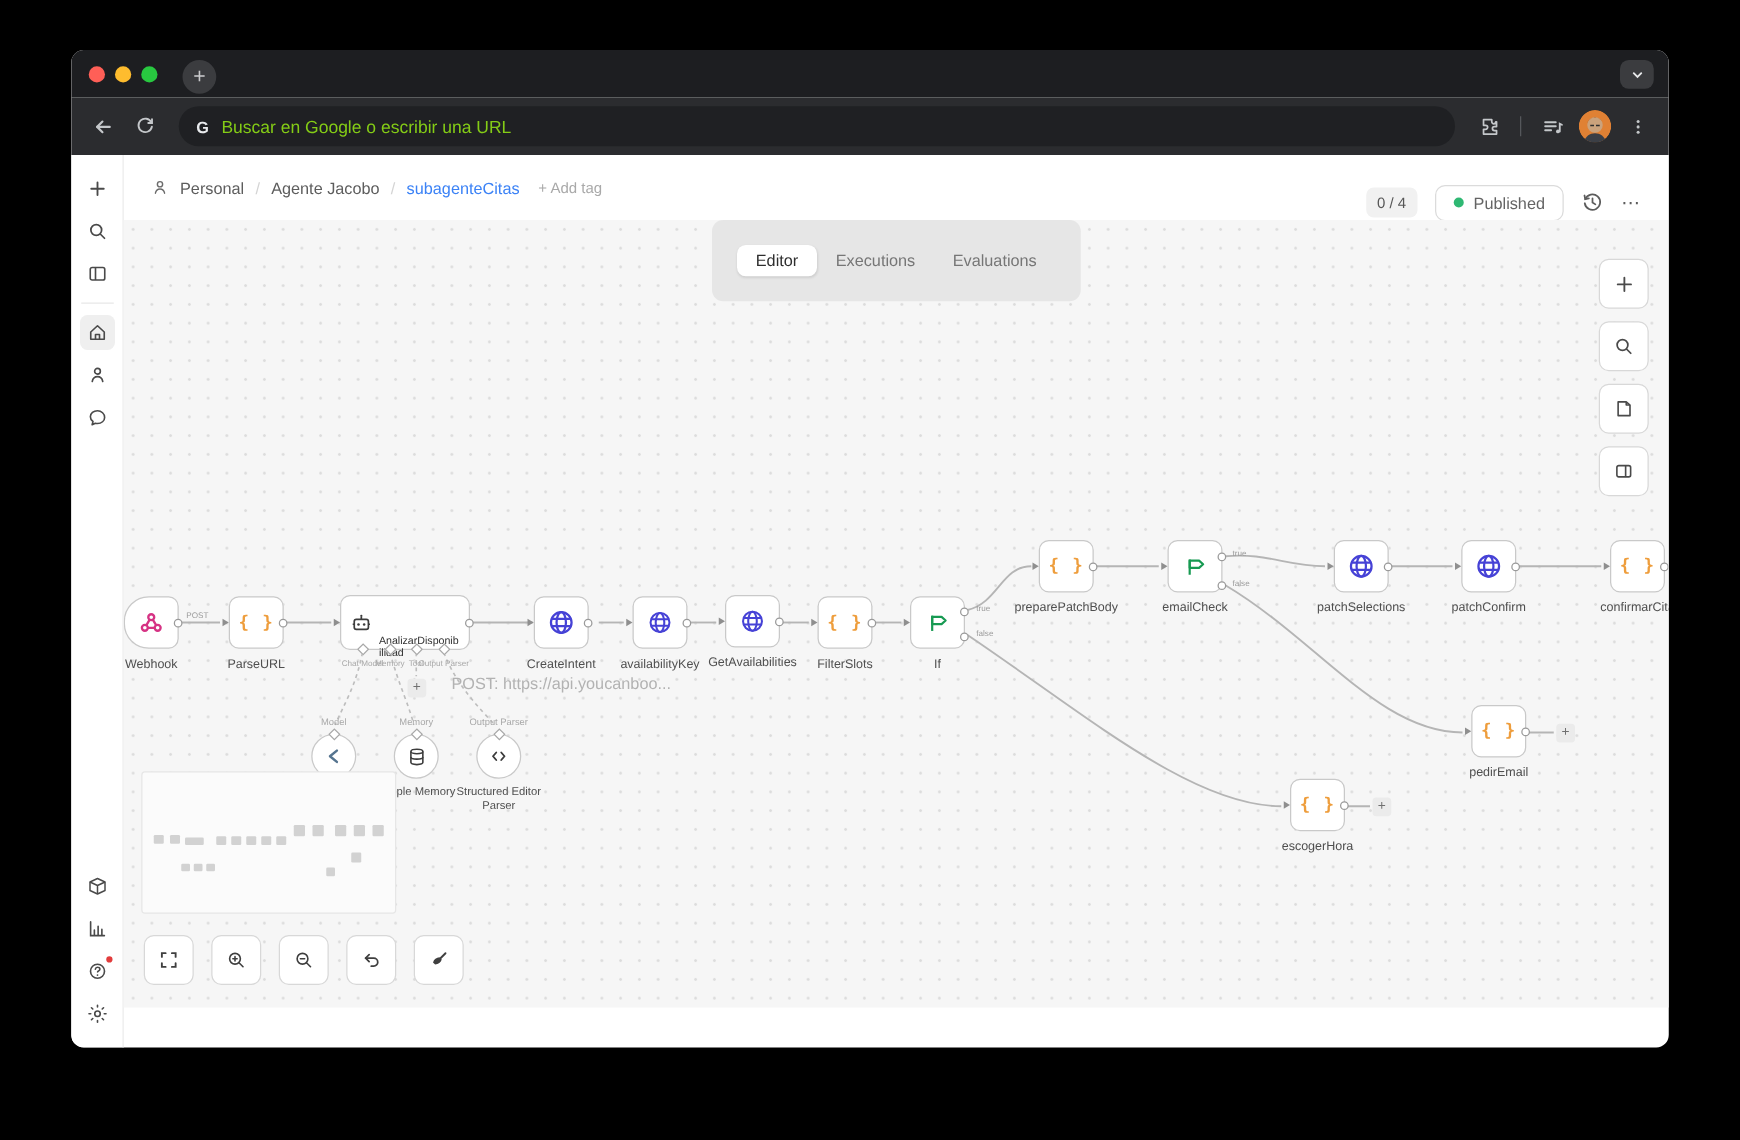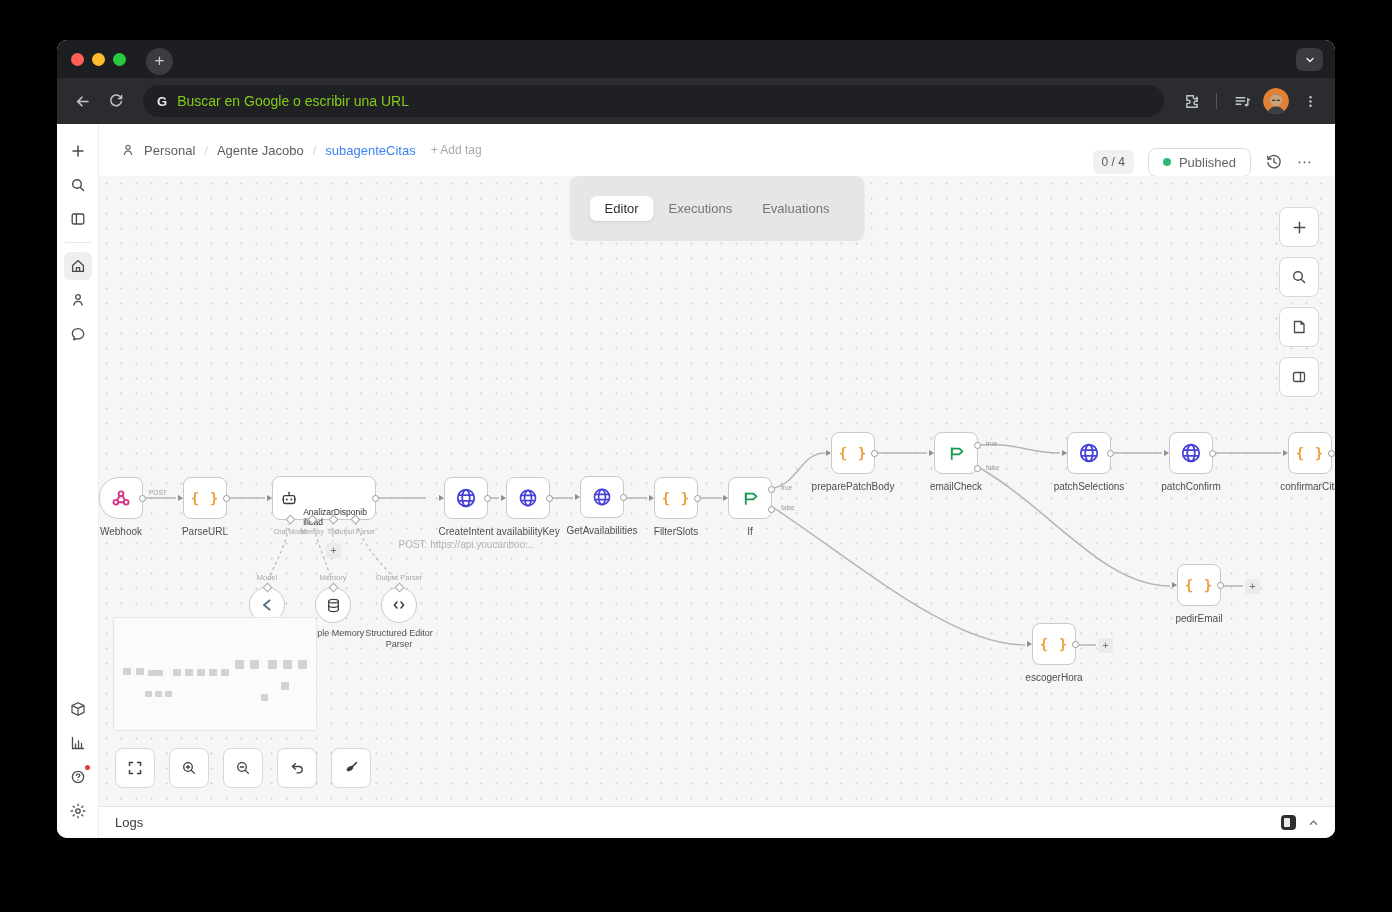--- a/index.html
+++ b/index.html
@@ -52,21 +52,21 @@
   .vtab.active{background:#fff;color:#2e2e2e;box-shadow:0 1px 2px rgba(0,0,0,.10);}
 
   .node{position:absolute;width:44px;height:42px;background:#fff;border:1px solid #c9c9c9;border-radius:8px;display:flex;align-items:center;justify-content:center;box-sizing:border-box;z-index:2;}
   .node.trigger{border-radius:20px 8px 8px 20px;}
   .node.agent{width:104px;height:44px;justify-content:flex-start;gap:5px;padding:0 7px;}
   .agent-name{font-size:8.5px;line-height:1.15;color:#2f2f2f;font-weight:500;word-break:break-all;width:68px;margin-top:40px;}
   .port-out{position:absolute;right:-4px;top:50%;margin-top:-3.5px;width:7px;height:7px;background:#fff;border:1px solid #9a9a9a;border-radius:50%;box-sizing:border-box;z-index:3;}
   .port-out.p1{top:auto;margin-top:0;}
   .port-in{position:absolute;left:-6px;top:50%;margin-top:-3.5px;width:0;height:0;border-top:3.5px solid transparent;border-bottom:3.5px solid transparent;border-left:5px solid #8f8f8f;}
   .nlabel{position:absolute;top:48px;left:50%;transform:translateX(-50%);font-size:10px;color:#4f4f4f;white-space:nowrap;}
-  .nsub{position:absolute;top:61px;left:50%;transform:translateX(-50%);font-size:10px;color:#b2b2b2;white-space:nowrap;}
+  .nsub{position:absolute;top:61px;left:50%;transform:translateX(-50%);font-size:13px;color:#b2b2b2;white-space:nowrap;}
   .brace{font-family:"DejaVu Sans Mono",monospace;font-weight:700;color:#ee9d3c;font-size:14px;letter-spacing:1px;}
   .diamond{position:absolute;bottom:-4px;width:7px;height:7px;background:#fff;border:1px solid #a8a8a8;transform:rotate(45deg);box-sizing:border-box;}
   .agent-conn-label{position:absolute;font-size:6.5px;color:#a8a8a8;white-space:nowrap;transform:translateX(-50%);z-index:2;}
   .elabel{position:absolute;font-size:6.5px;color:#9b9b9b;z-index:2;}
   .plus-chip{position:absolute;width:15px;height:15px;background:#ebebeb;border-radius:3px;color:#707070;font-size:11px;line-height:14px;text-align:center;z-index:2;}
   .subnode{position:absolute;width:36px;height:36px;border-radius:50%;background:#fff;border:1px solid #c9c9c9;display:flex;align-items:center;justify-content:center;box-sizing:border-box;z-index:2;}
   .sub-diamond{position:absolute;top:-4px;left:50%;margin-left:-3.5px;width:7px;height:7px;background:#fff;border:1px solid #a8a8a8;transform:rotate(45deg);box-sizing:border-box;}
   .sub-conn-label{position:absolute;top:-15px;left:50%;transform:translateX(-50%);font-size:7.5px;color:#a8a8a8;white-space:nowrap;}
   .sub-name{position:absolute;top:40px;left:50%;transform:translateX(-50%);font-size:9px;color:#4f4f4f;text-align:center;width:92px;line-height:1.2;}
 
@@ -318,21 +318,21 @@
         <div class="diamond" style="left:36px"></div>
         <div class="diamond" style="left:57px"></div>
         <div class="diamond" style="left:79px"></div>
       </div>
       <div class="agent-conn-label" style="left:191px;top:352px">Chat Model</div>
       <div class="agent-conn-label" style="left:213px;top:352px">Memory</div>
       <div class="agent-conn-label" style="left:234px;top:352px">Tool</div>
       <div class="agent-conn-label" style="left:256px;top:352px">Output Parser</div>
       <div class="plus-chip" style="left:227px;top:367px">+</div>
 
-      <div class="node" style="left:345px;top:301px">
+      <div class="node" style="left:328px;top:301px">
         <svg width="24" height="24" viewBox="0 0 16 16" fill="none" stroke="#4642d6" stroke-width="1.2">
             <circle cx="8" cy="8" r="5.5"></circle>
             <ellipse cx="8" cy="8" rx="2.5" ry="5.5"></ellipse>
             <path d="M2.7 6.1h10.6M2.7 9.9h10.6"></path>
           </svg>
         <div class="port-in"></div>
         <div class="port-out"></div>
         <div class="nlabel">CreateIntent</div>
         <div class="nsub">POST: https://api.youcanboo...</div>
       </div>
@@ -547,26 +547,15 @@
           </div>
         <div class="rbtn">
             <svg width="16" height="16" viewBox="0 0 16 16" fill="none" stroke="currentColor" stroke-width="1.3">
               <rect x="2.5" y="3.5" width="11" height="9" rx="1.5"></rect>
               <line x1="9.5" y1="3.5" x2="9.5" y2="12.5"></line>
             </svg>
           </div>
       </div>
     </div>
 
-    <div class="logsbar">
-      <span class="logs-title">Logs</span>
-      <div class="logs-right">
-        <div class="logs-panel-ic"></div>
-        <div class="chev-up">
-          <svg width="11" height="11" viewBox="0 0 16 16" fill="none" stroke="currentColor" stroke-width="1.8" stroke-linecap="round">
-              <polyline points="3.5,10.5 8,6 12.5,10.5"></polyline>
-            </svg>
-        </div>
-      </div>
-    </div>
 
   </div>
 </div>
 
 </body></html>

